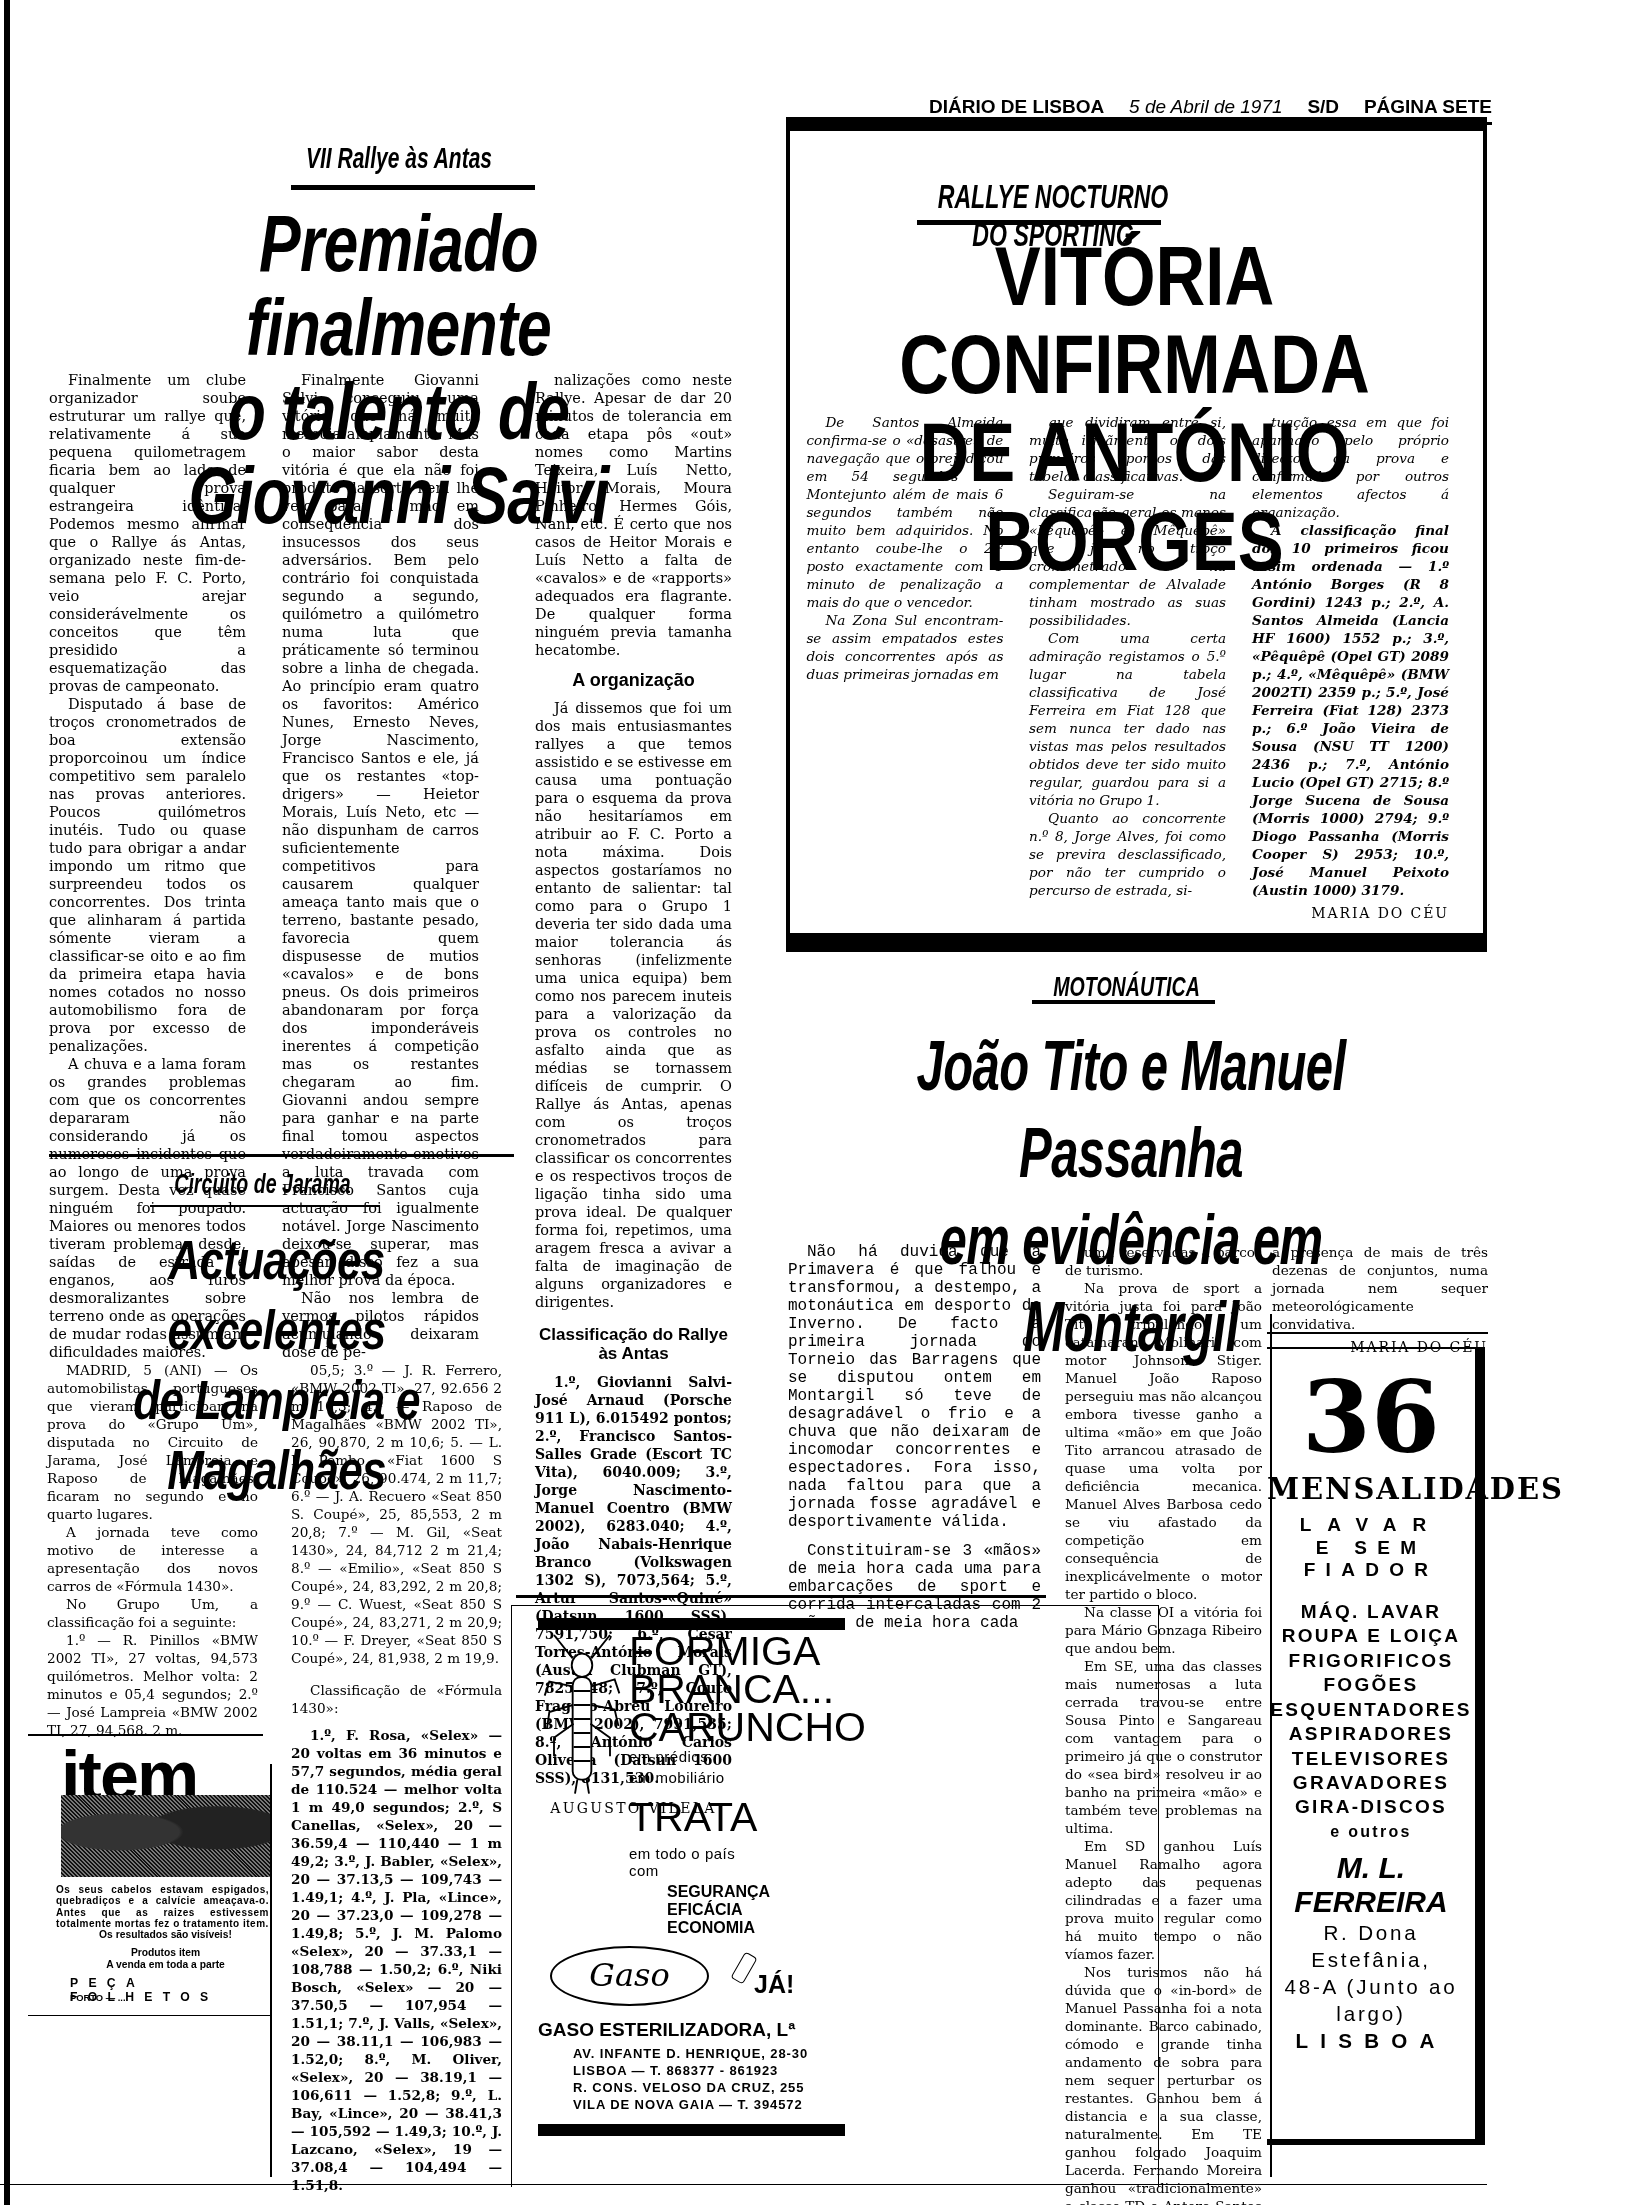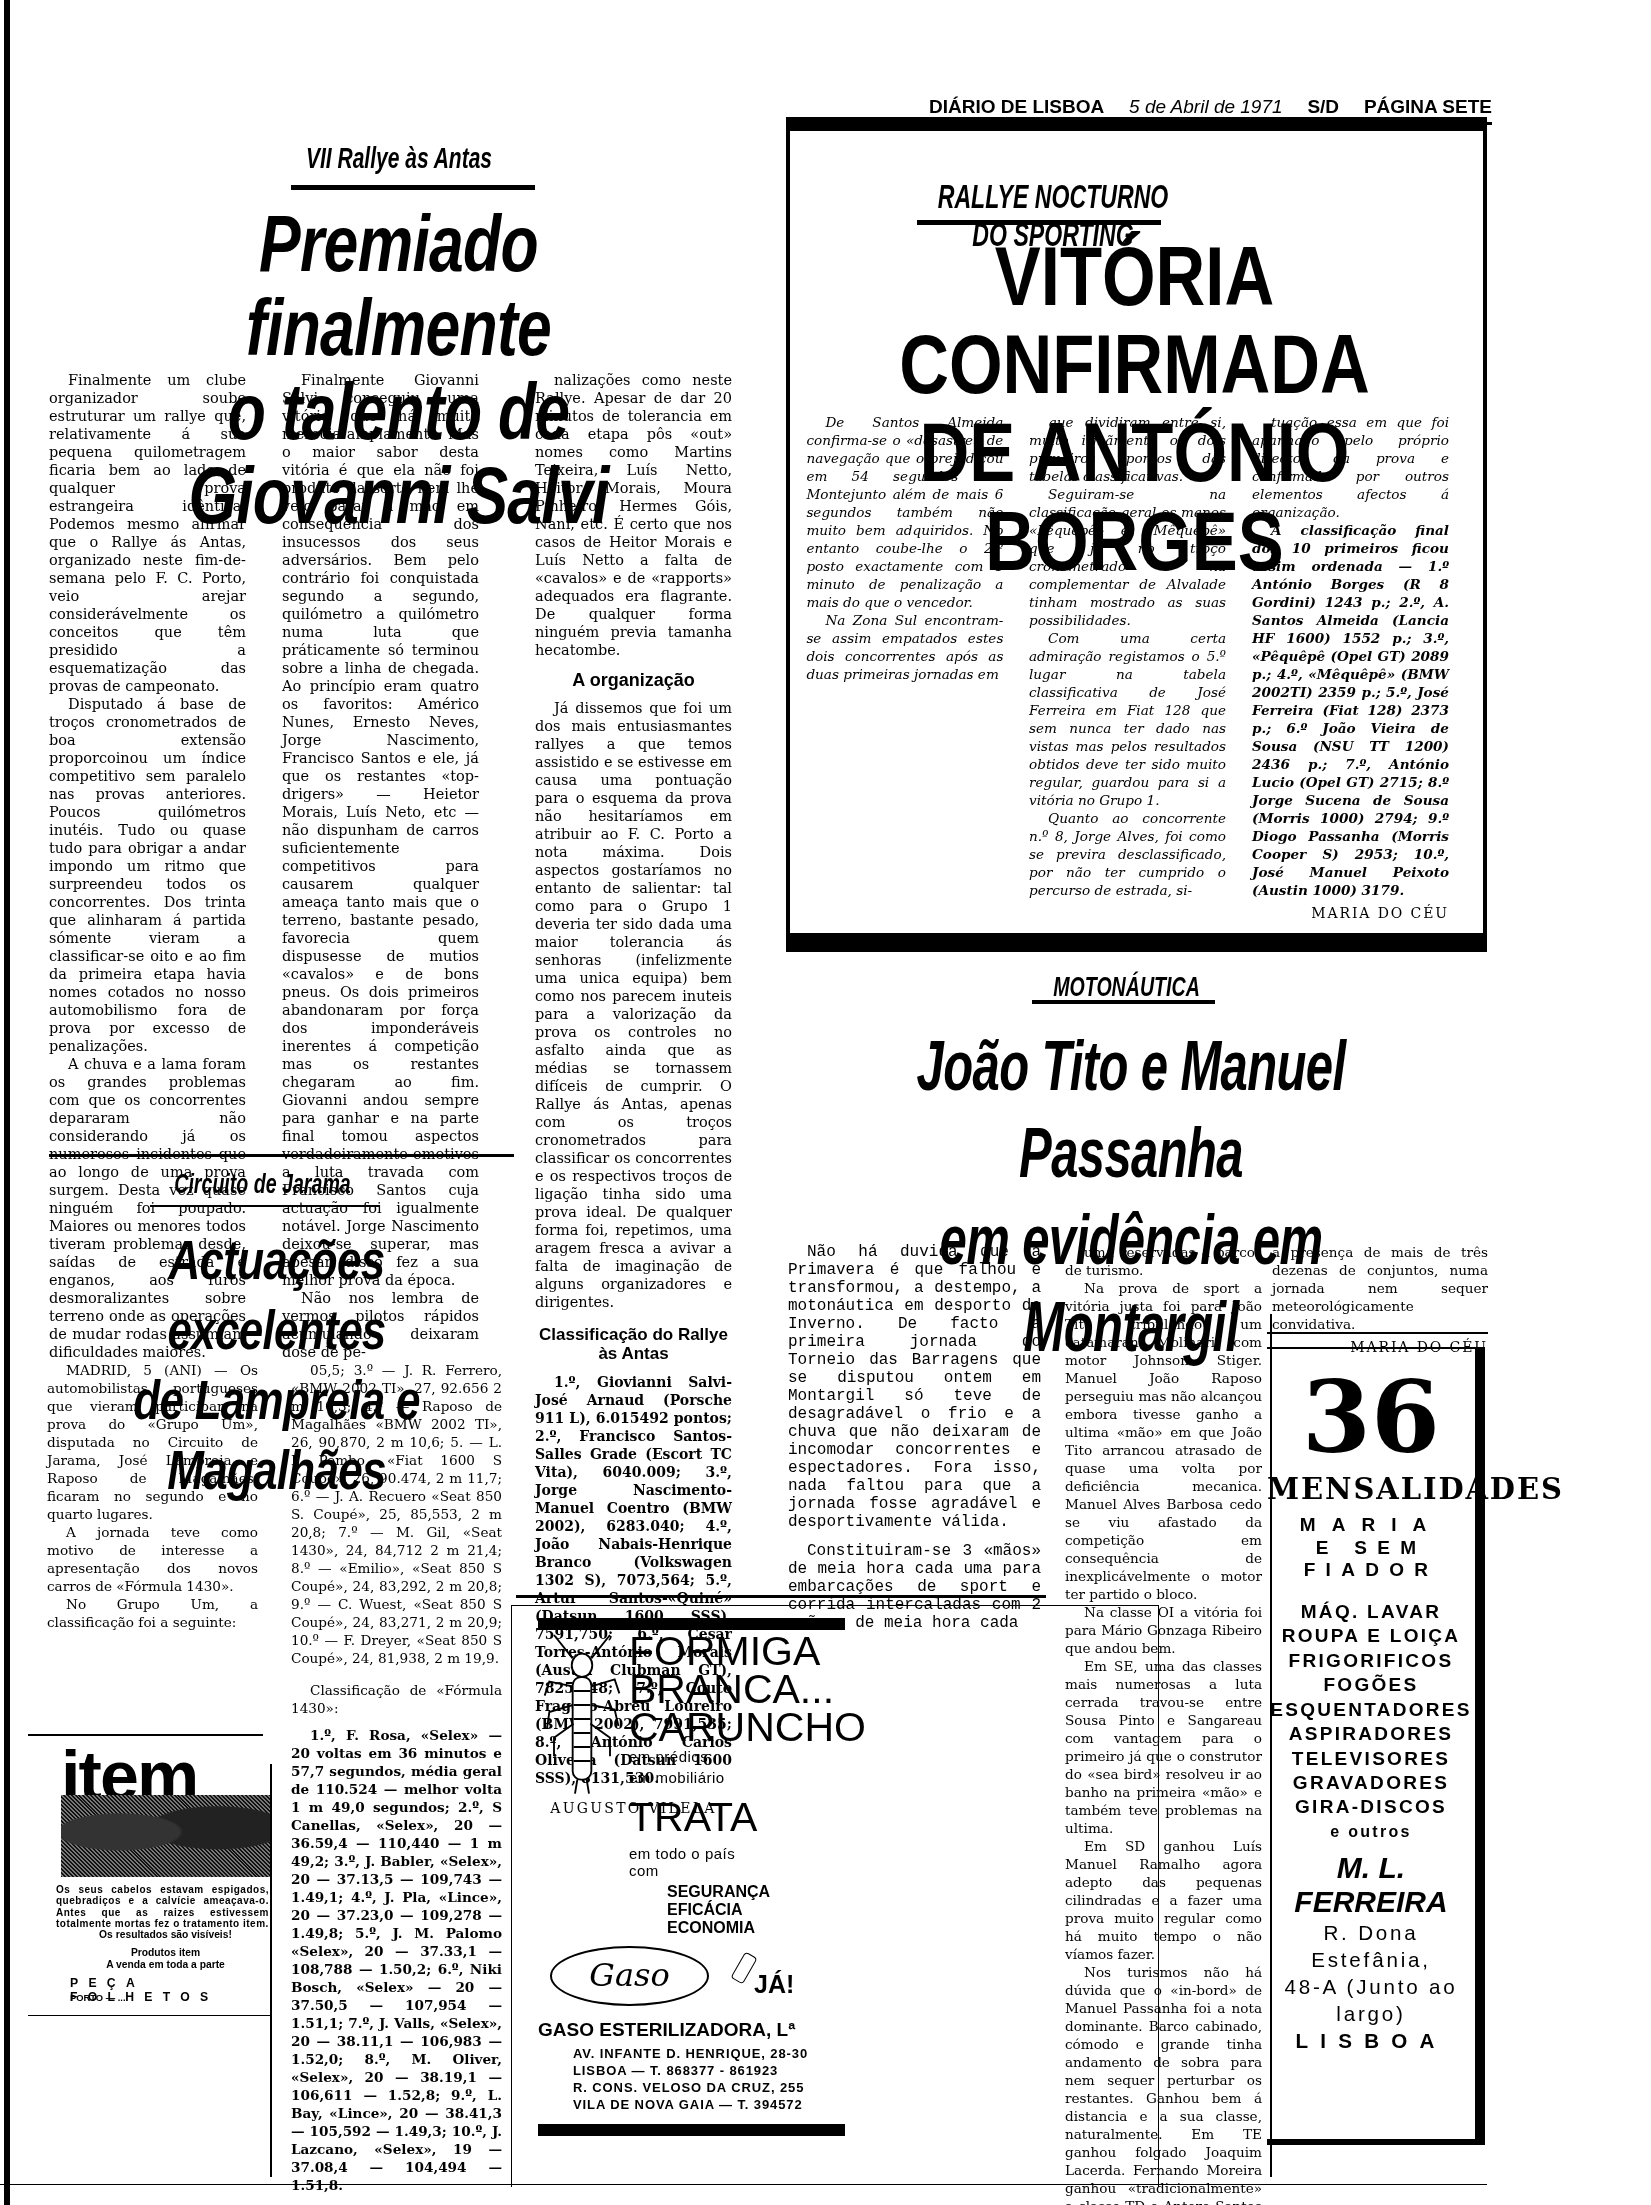--- a/index.html
+++ b/index.html
@@ -106,20 +106,21 @@
   <div class="rule" style="left:150px;top:1205px;width:230px;height:2.3px;"></div>
   <div class="abs headline" style="left:28px;top:1225px;width:497px;font-size:55px;line-height:70px;">
     <div style="transform:scaleX(0.8);">Actuações excelentes</div>
     <div style="transform:scaleX(0.8);">de Lampreia e Magalhães</div>
   </div>
 
   <div class="col" style="left:47px;top:1361px;width:211px;font-size:13.6px;">
     <p>MADRID, 5 (ANI) — Os automobilistas portugueses que vieram participar na prova do «Grupo Um», disputada no Circuito de Jarama, José Lampreia e Raposo de Magalhães, ficaram no segundo e no quarto lugares.</p>
     <p>A jornada teve como motivo de interesse a apresentação dos novos carros de «Fórmula 1430».</p>
     <p>No Grupo Um, a classificação foi a seguinte:</p>
+    <p>1.º — R. Pinillos «BMW 2002 TI», 27 voltas, 94,573 quilómetros. Melhor volta: 2 minutos e 05,4 segundos; 2.º — José Lampreia «BMW 2002 TI, 27, 94,568. 2 m.</p>
   </div>
   <div class="col" style="left:291px;top:1361px;width:211px;font-size:13.6px;">
     <p>05,5; 3.º — J. R. Ferrero, «BMW 2002 TI», 27, 92.656 2 m 10,3; 4.º — Raposo de Magalhães «BMW 2002 TI», 26, 90,870, 2 m 10,6; 5. — L. I. Pombo, «Fiat 1600 S Coupé», 26, 90.474, 2 m 11,7; 6.º — J. A. Recuero «Seat 850 S. Coupé», 25, 85,553, 2 m 20,8; 7.º — M. Gil, «Seat 1430», 24, 84,712 2 m 21,4; 8.º — «Emilio», «Seat 850 S Coupé», 24, 83,292, 2 m 20,8; 9.º — C. Wuest, «Seat 850 S Coupé», 24, 83,271, 2 m 20,9; 10.º — F. Dreyer, «Seat 850 S Coupé», 24, 81,938, 2 m 19,9.</p>
     <p style="margin-top:14px;">Classificação de «Fórmula 1430»:</p>
     <p class="bold" style="margin-top:9.4px;">1.º, F. Rosa, «Selex» — 20 voltas em 36 minutos e 57,7 segundos, média geral de 110.524 — melhor volta 1 m 49,0 segundos; 2.º, S Canellas, «Selex», 20 — 36.59,4 — 110,440 — 1 m 49,2; 3.º, J. Babler, «Selex», 20 — 37.13,5 — 109,743 — 1.49,1; 4.º, J. Pla, «Lince», 20 — 37.23,0 — 109,278 — 1.49,8; 5.º, J. M. Palomo «Selex», 20 — 37.33,1 — 108,788 — 1.50,2; 6.º, Niki Bosch, «Selex» — 20 — 37.50,5 — 107,954 — 1.51,1; 7.º, J. Valls, «Selex», 20 — 38.11,1 — 106,983 — 1.52,0; 8.º, M. Oliver, «Selex», 20 — 38.19,1 — 106,611 — 1.52,8; 9.º, L. Bay, «Lince», 20 — 38.41,3 — 105,592 — 1.49,3; 10.º, J. Lazcano, «Selex», 19 — 37.08,4 — 104,494 — 1.51,8.</p>
   </div>
 </section>
 
 <div class="rule" style="left:28px;top:1734px;width:235px;height:1.9px;"></div>
 <aside class="item-ad">
@@ -209,21 +210,21 @@
     <div>LISBOA — T. 868377 - 861923</div>
     <div>R. CONS. VELOSO DA CRUZ, 255</div>
     <div>VILA DE NOVA GAIA — T. 394572</div>
   </div>
   <div class="bar" style="top:518px;"></div>
 </aside>
 
 <aside class="ad-36">
   <div class="big">36</div>
   <div class="mens">MENSALIDADES</div>
-  <div class="spaced">MARIA</div>
+  <div class="spaced">LAVAR</div>
   <div class="spaced" style="letter-spacing:10.3px;margin-top:1px;">E SEM FIADOR</div>
   <div style="margin-top:19px;">
     <div class="item">MÁQ. LAVAR</div>
     <div class="item">ROUPA E LOIÇA</div>
     <div class="item">FRIGORIFICOS</div>
     <div class="item">FOGÕES</div>
     <div class="item">ESQUENTADORES</div>
     <div class="item">ASPIRADORES</div>
     <div class="item">TELEVISORES</div>
     <div class="item">GRAVADORES</div>

